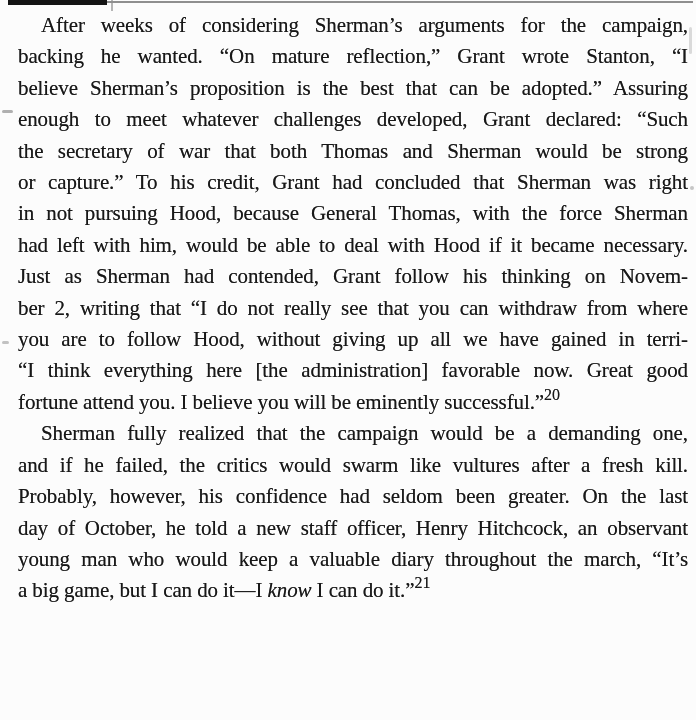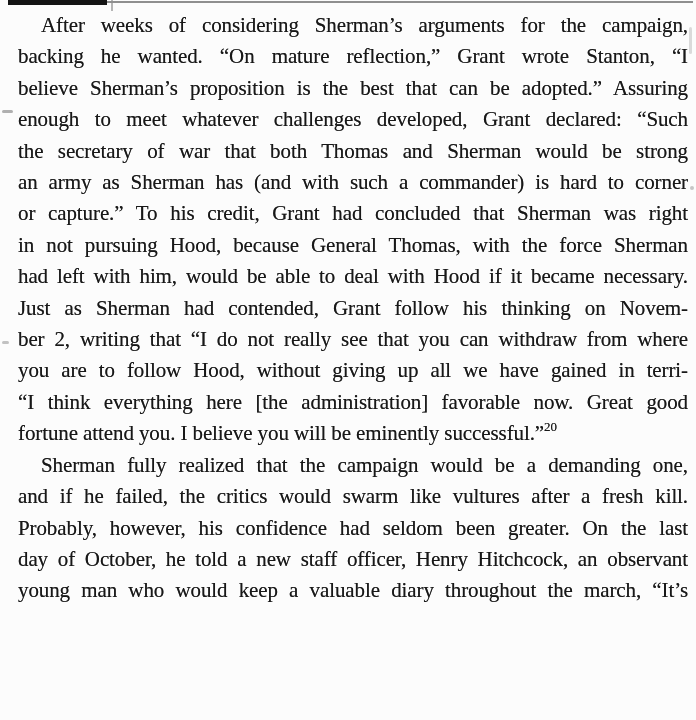--- a/index.html
+++ b/index.html
@@ -44,21 +44,21 @@
     white-space: normal;
   }
   .line.first {
     text-indent: 23px;
   }
   .line.end {
     text-align: left;
     text-align-last: left;
   }
   sup {
-    font-size: 13px;
+    font-size: 16px;
     line-height: 0;
     position: relative;
     top: -1px;
     vertical-align: super;
     letter-spacing: 0;
   }
   i { font-style: italic; }
 </style>
 </head>
 <body>
@@ -71,29 +71,29 @@
 <div class="artifact speck-3"></div>
 <div class="artifact speck-4"></div>
 
 <div class="text-block">
 
   <div class="line first">After weeks of considering Sherman’s arguments for the campaign,</div>
   <div class="line">backing he wanted. “On mature reflection,” Grant wrote Stanton, “I</div>
   <div class="line">believe Sherman’s proposition is the best that can be adopted.” Assuring</div>
   <div class="line">enough to meet whatever challenges developed, Grant declared: “Such</div>
   <div class="line">the secretary of war that both Thomas and Sherman would be strong</div>
-  <div class="line">an army as Sherman has (and with such a commander) is hard to corner</div>
   <div class="line">or capture.” To his credit, Grant had concluded that Sherman was right</div>
   <div class="line">in not pursuing Hood, because General Thomas, with the force Sherman</div>
   <div class="line">had left with him, would be able to deal with Hood if it became necessary.</div>
   <div class="line">Just as Sherman had contended, Grant follow his thinking on Novem-</div>
   <div class="line">ber 2, writing that “I do not really see that you can withdraw from where</div>
   <div class="line">you are to follow Hood, without giving up all we have gained in terri-</div>
   <div class="line">“I think everything here [the administration] favorable now. Great good</div>
   <div class="line end"><span>fortune attend you. I believe you will be eminently successful.”</span><sup>20</sup></div>
 
   <div class="line first">Sherman fully realized that the campaign would be a demanding one,</div>
   <div class="line">and if he failed, the critics would swarm like vultures after a fresh kill.</div>
   <div class="line">Probably, however, his confidence had seldom been greater. On the last</div>
   <div class="line">day of October, he told a new staff officer, Henry Hitchcock, an observant</div>
   <div class="line">young man who would keep a valuable diary throughout the march, “It’s</div>
+  <div class="line end"><span>a big game, but I can do it—I </span><i>know</i><span> I can do it.”</span><sup>21</sup></div>
 
 </div>
 
 </body></html>

